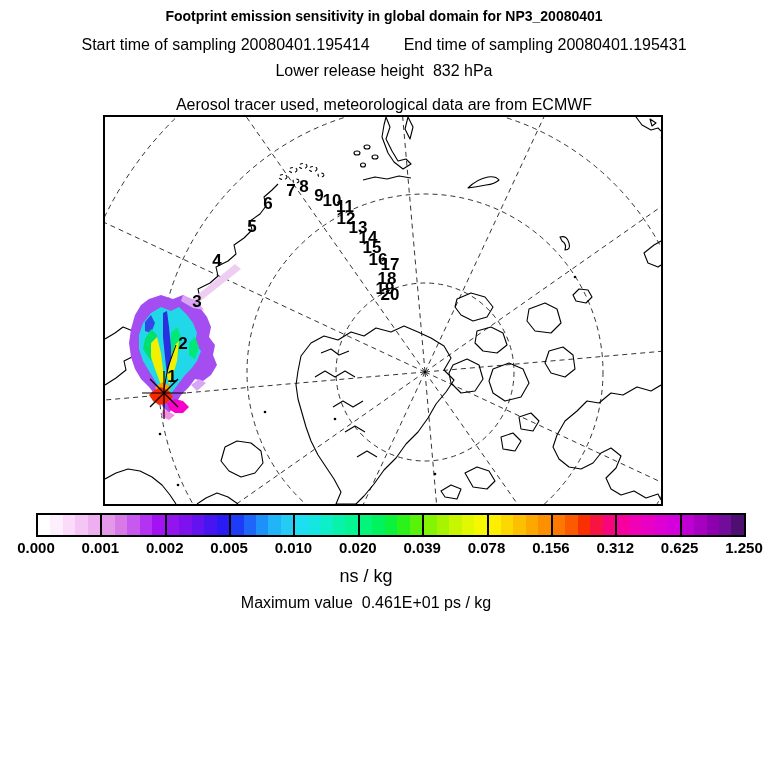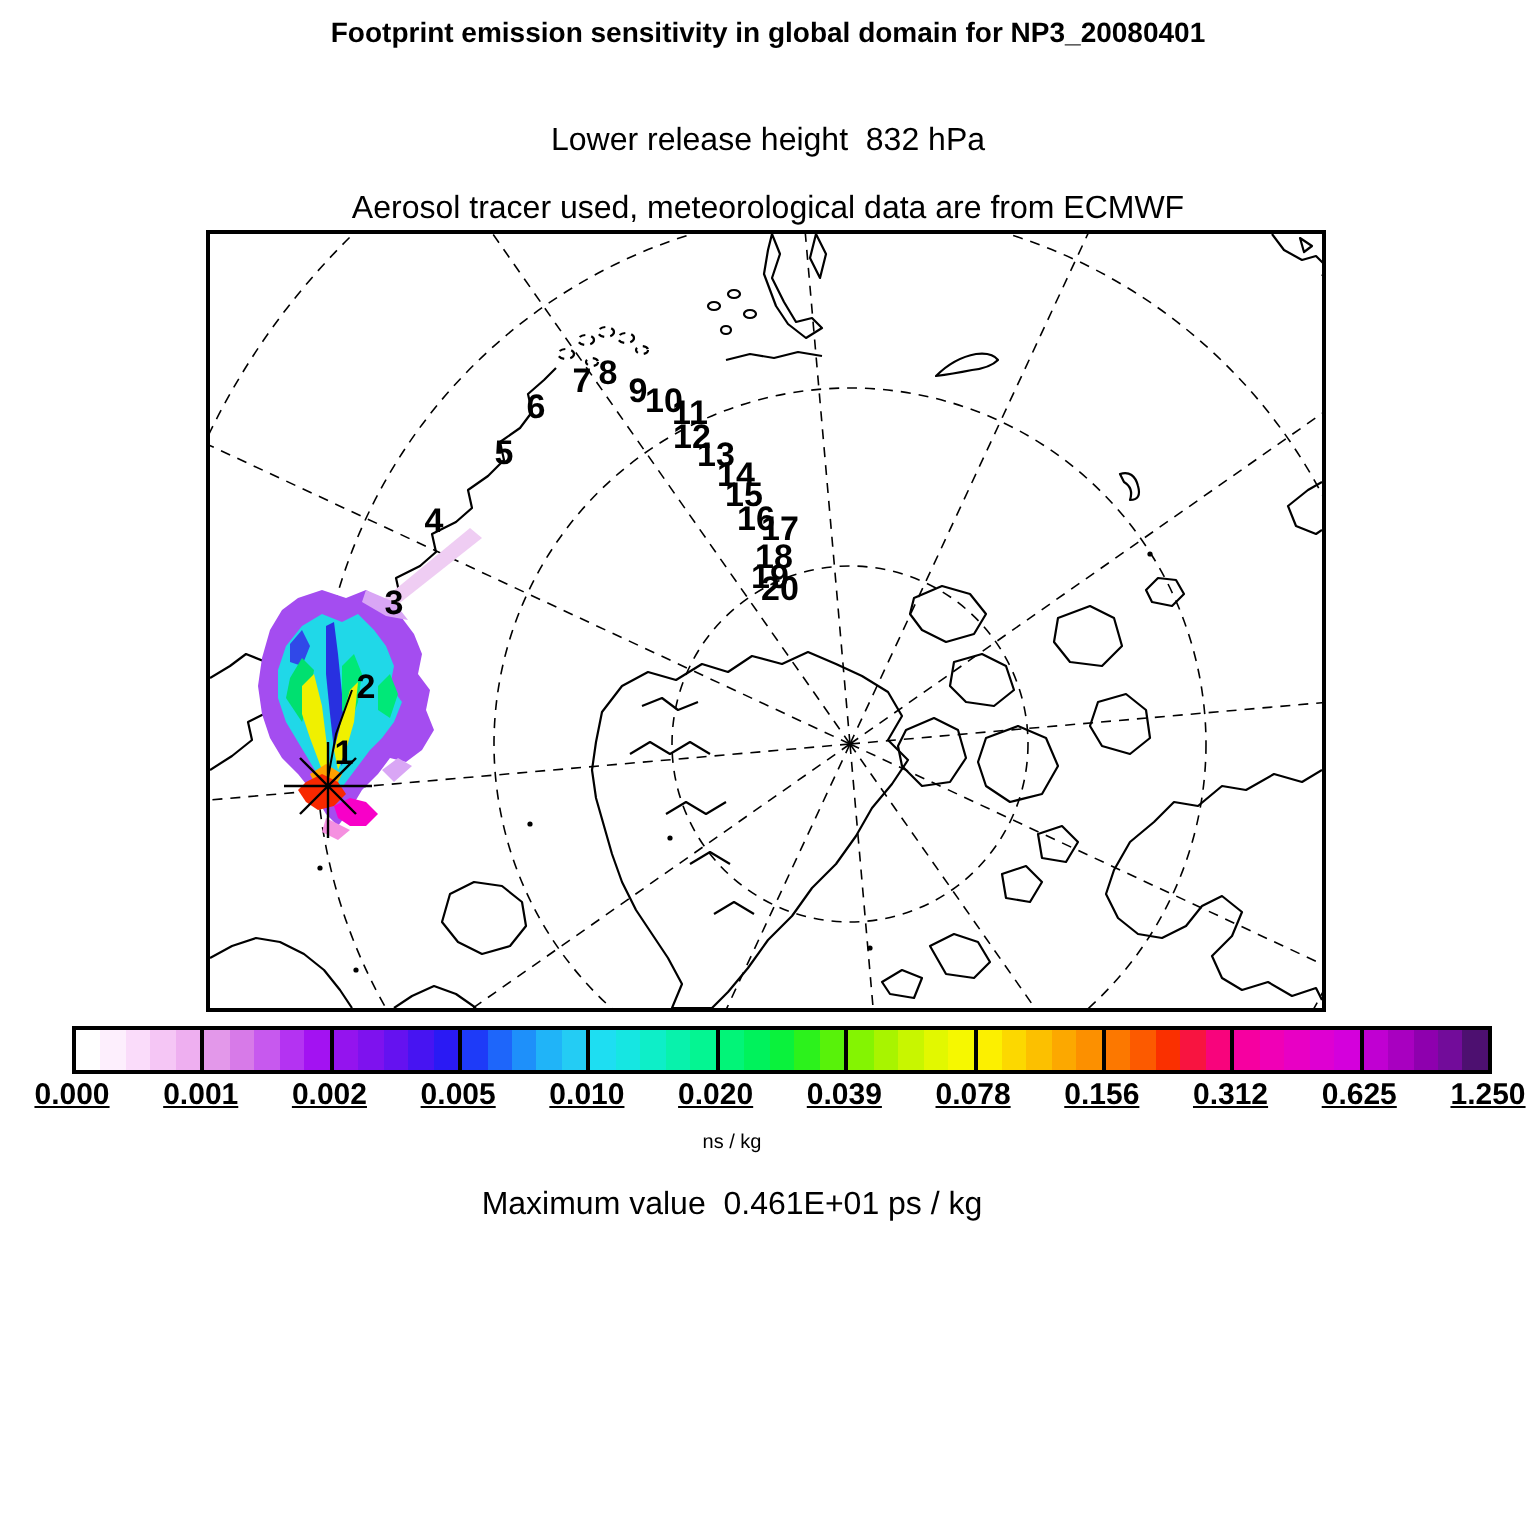--- a/index.html
+++ b/index.html
@@ -14,30 +14,34 @@
   .t-l4{top:96px;}
   .map-frame{position:absolute;left:103px;top:115px;width:560px;height:391px;
              border:2px solid #000;box-sizing:border-box;background:#fff;}
   .map-frame svg{display:block;}
   .cbar{position:absolute;left:36px;top:513px;width:710px;height:24px;
         border:2px solid #000;box-sizing:border-box;display:flex;}
   .cbar .seg{flex:1;display:flex;border-left:2px solid #000;}
   .cbar .seg:first-child{border-left:none;}
   .cbar .cell{flex:1;}
   .ticks{position:absolute;left:0;top:539px;width:768px;height:18px;}
-  .ticks span{position:absolute;transform:translateX(-50%);font-size:15px;font-weight:bold;white-space:pre;text-decoration:underline;}
-  .unit-line{position:absolute;left:0;top:566px;width:732px;text-align:center;font-size:10px;}
+  .ticks span{position:absolute;transform:translateX(-50%);font-size:15px;font-weight:bold;white-space:pre;}
+  .unit-line{position:absolute;left:0;top:566px;width:732px;text-align:center;font-size:18px;}
   .max-line{position:absolute;left:0;top:594px;width:732px;text-align:center;font-size:16px;white-space:pre;}
 </style>
 </head>
 <body>
 
 <div class="page">
 
   <div class="hline t-title">Footprint emission sensitivity in global domain for NP3_20080401</div>
+  <div class="hline t-l2">
+    <span>Start time of sampling 20080401.195414</span>
+    <span>End time of sampling 20080401.195431</span>
+  </div>
   <div class="hline t-l3">
     <span>Lower release height  832 hPa</span>
   </div>
   <div class="hline t-l4">Aerosol tracer used, meteorological data are from ECMWF</div>
 
   <div class="map-frame">
     <svg id="mapsvg" width="556" height="387" viewBox="0 0 556 387">
       <defs>
           <clipPath id="mclip">
             <rect x="0" y="0" width="556" height="387"></rect>

